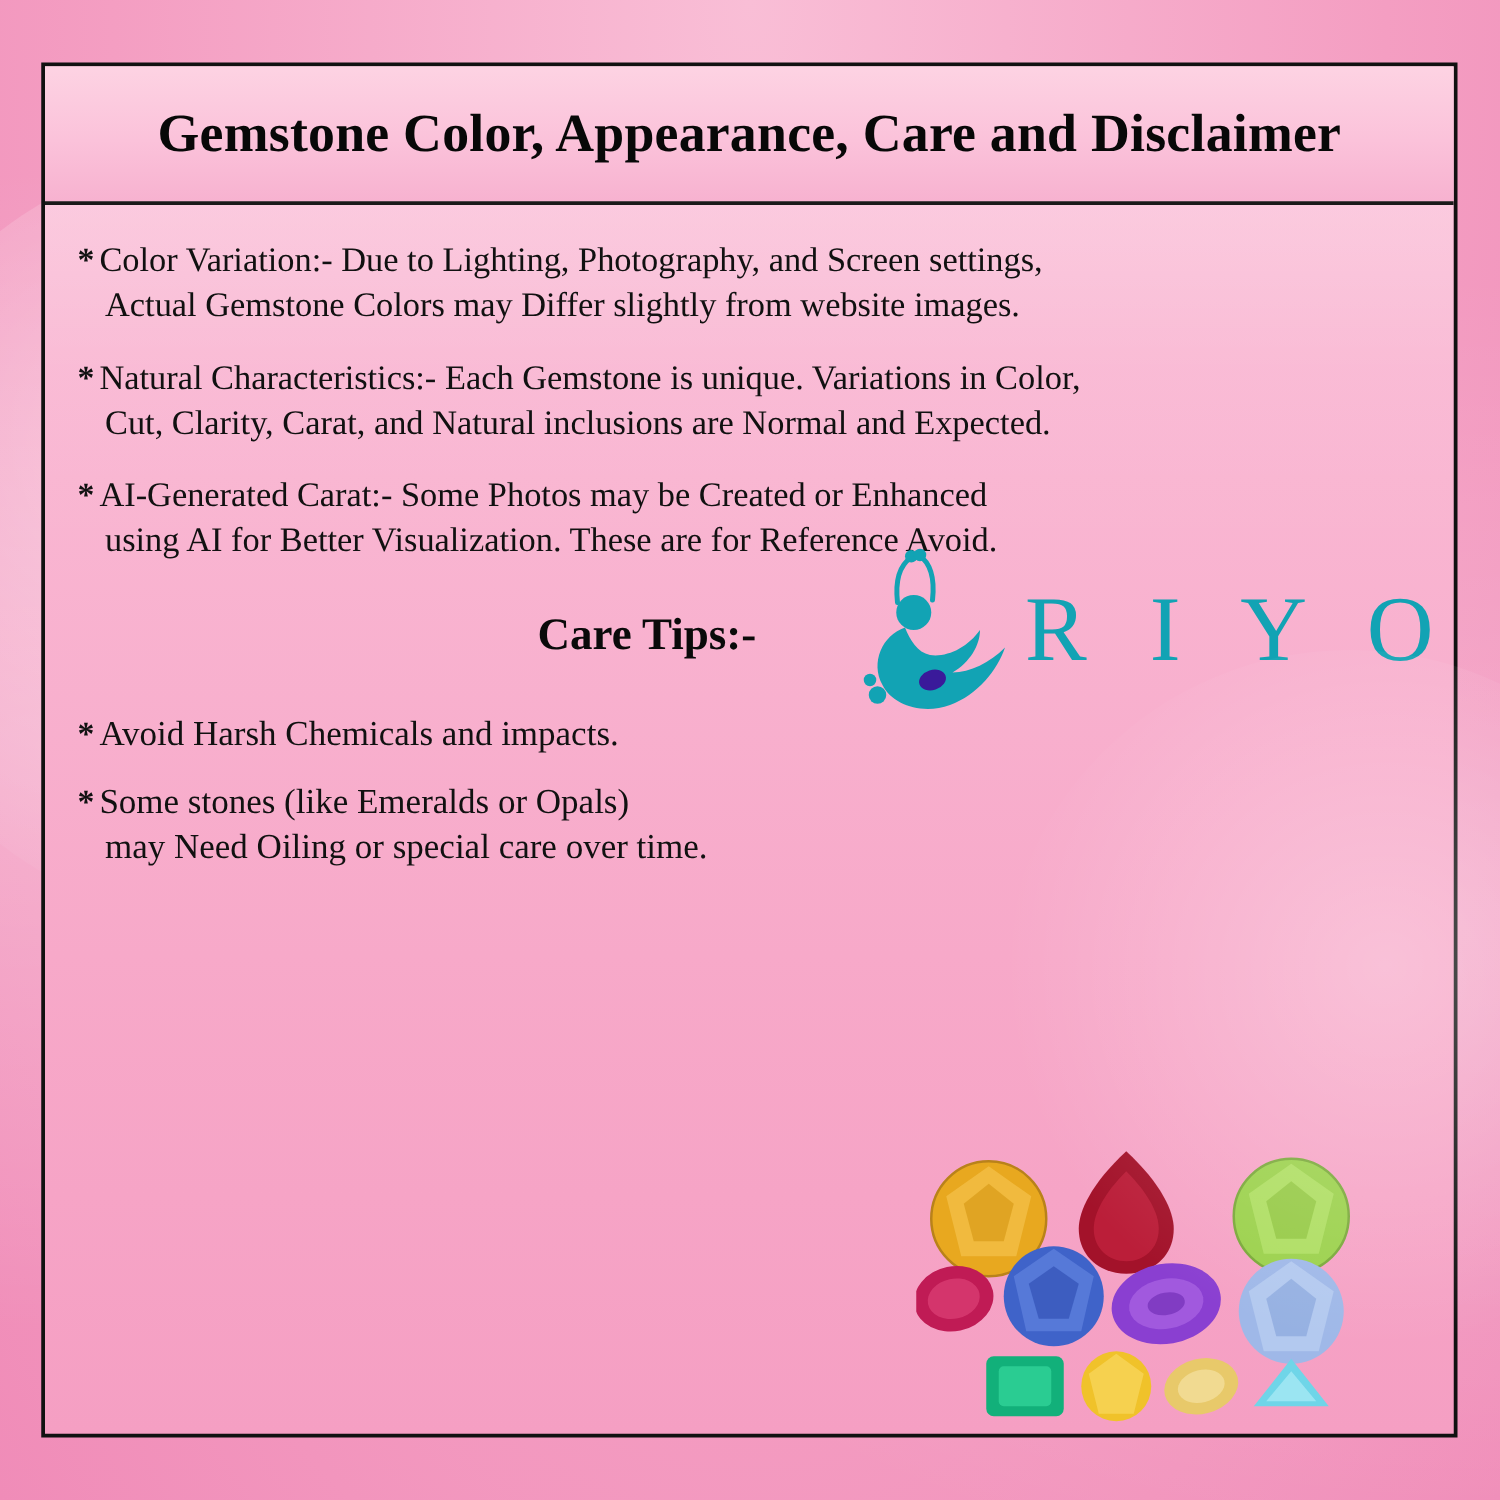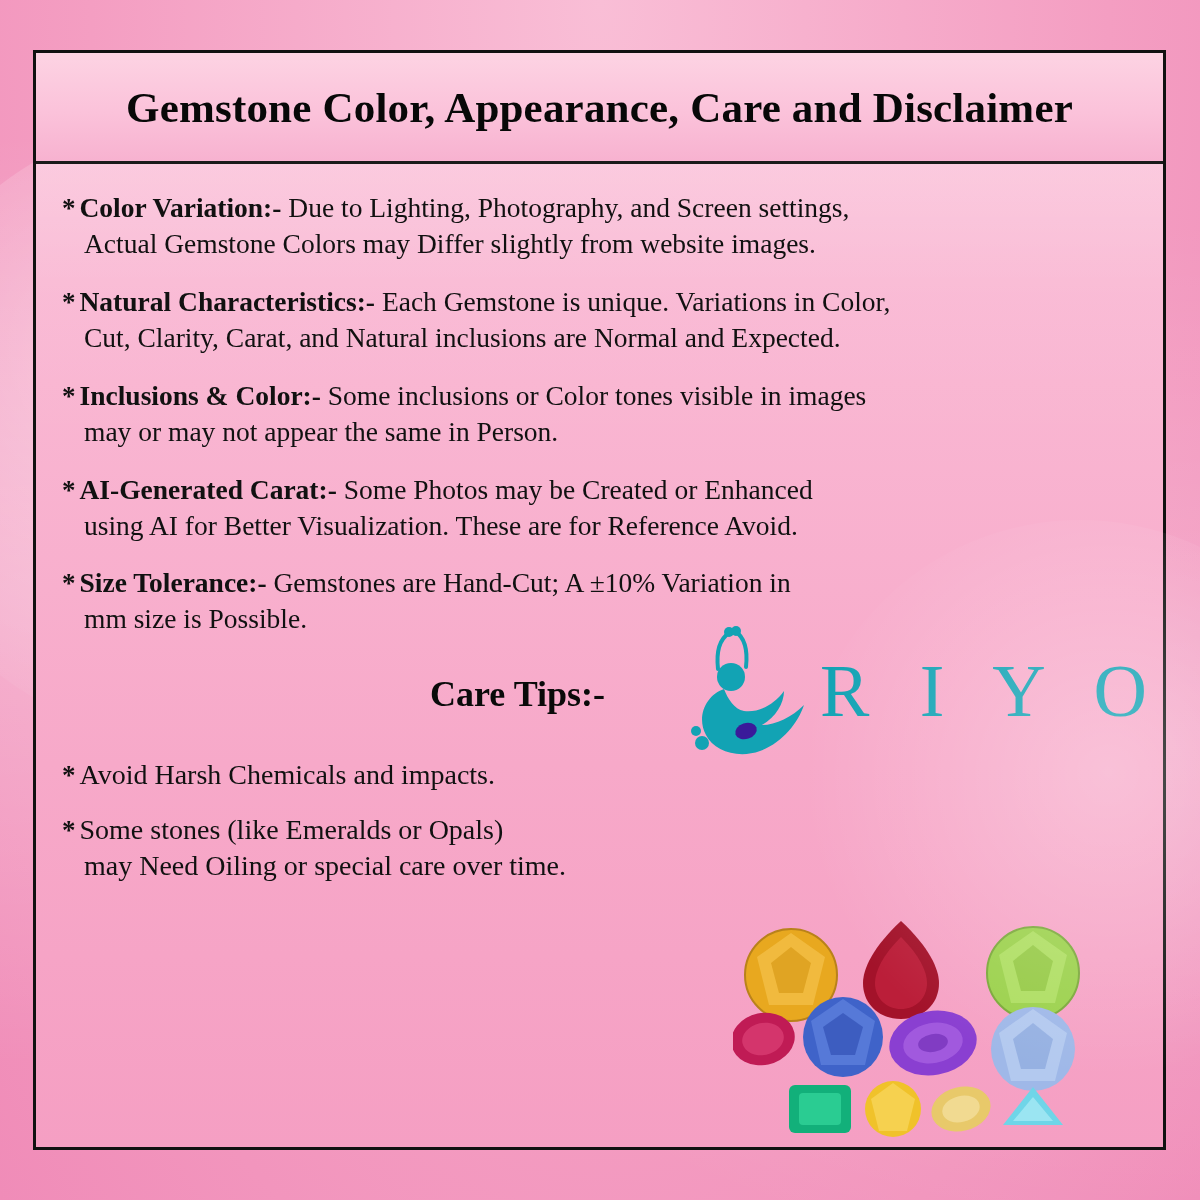--- a/index.html
+++ b/index.html
@@ -85,21 +85,21 @@
     padding: 26px 26px 0 26px;
   }
 
   .item {
     margin-bottom: 22px;
     color: #111;
     font-size: 27.5px;
     line-height: 1.30;
   }
   .item .lead {
-    font-weight: bold;
+    font-weight: normal;
   }
   .star {
     font-weight: bold;
     font-size: 27px;
     margin-right: 4px;
   }
   .item .l2 {
     display: block;
     padding-left: 22px;
   }
@@ -179,34 +179,26 @@
       <div class="item">
         <span class="star">*</span><span class="lead">Color Variation:-</span><span> Due to Lighting, Photography, and Screen settings,</span>
         <span class="l2">Actual Gemstone Colors may Differ slightly from website images.</span>
       </div>
 
       <div class="item">
         <span class="star">*</span><span class="lead">Natural Characteristics:-</span><span> Each Gemstone is unique. Variations in Color,</span>
         <span class="l2">Cut, Clarity, Carat, and Natural inclusions are Normal and Expected.</span>
       </div>
 
-      <div class="item">
-        <span class="star">*</span><span class="lead">Inclusions &amp; Color:-</span><span> Some inclusions or Color tones visible in images</span>
-        <span class="l2">may or may not appear the same in Person.</span>
-      </div>
 
       <div class="item">
         <span class="star">*</span><span class="lead">AI-Generated Carat:-</span><span> Some Photos may be Created or Enhanced</span>
         <span class="l2">using AI for Better Visualization. These are for Reference Avoid.</span>
       </div>
 
-      <div class="item">
-        <span class="star">*</span><span class="lead">Size Tolerance:-</span><span> Gemstones are Hand-Cut; A ±10% Variation in</span>
-        <span class="l2">mm size is Possible.</span>
-      </div>
 
       <div class="care-row">
         <div class="care-title">Care Tips:-</div>
 
         <div class="brand">
           <span class="peacock">
             <svg width="150" height="140" viewBox="0 0 150 140">
               <g fill="#12a3b4">
 
                 <path d="M46 44 C44 26 48 14 57 8" stroke="#12a3b4" stroke-width="4" fill="none" stroke-linecap="round"></path>

